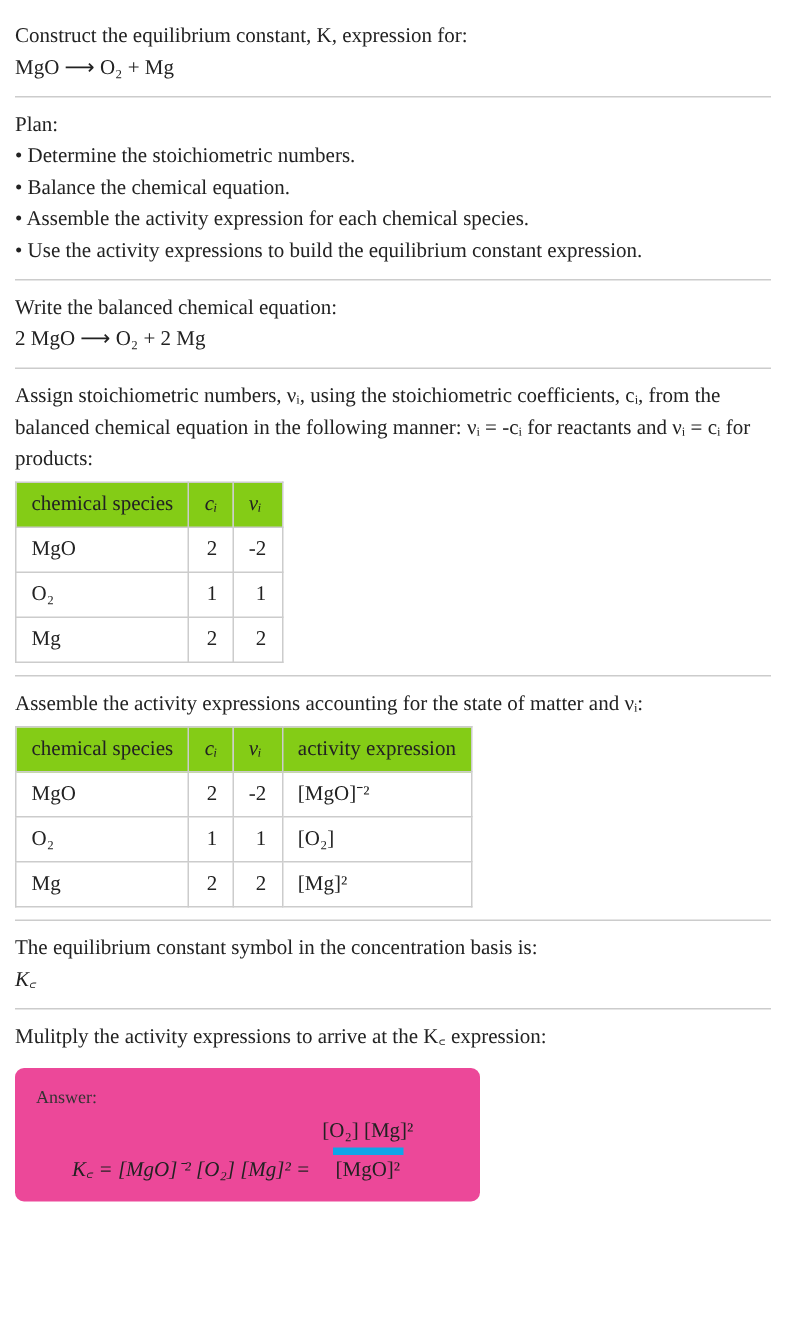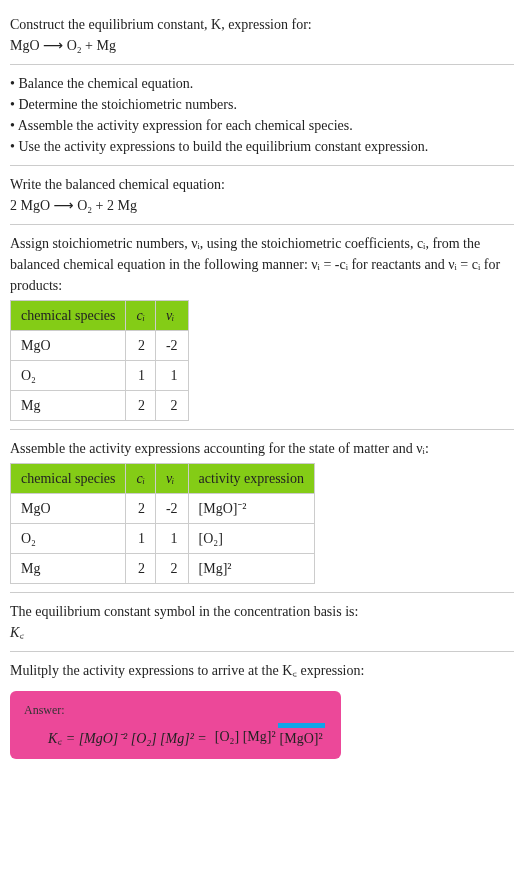--- a/index.html
+++ b/index.html
@@ -60,21 +60,21 @@
       margin-bottom: 4px;
     }
     .kc-line {
       display: flex;
       align-items: flex-end;
       gap: 4px;
       padding-left: 24px;
     }
     .frac {
       display: inline-flex;
-      flex-direction: row;
+      flex-direction: column;
       align-items: center;
       vertical-align: middle;
       margin: 0 2px;
     }
     .frac .num {
       padding: 0 2px;
     }
     .frac .den {
       border-top: 5px solid #0ea5e9;
       padding: 0 2px;
@@ -86,22 +86,23 @@
 
 
 <div class="section">
   <div>Construct the equilibrium constant, K, expression for:</div>
   <div class="eq">MgO ⟶ O₂ + Mg</div>
 </div>
 
 <hr class="hr">
 
 <div class="section">
+  <div>Plan:</div>
+  <div>• Determine the stoichiometric numbers.</div>
   <div>• Balance the chemical equation.</div>
-  <div>• Determine the stoichiometric numbers.</div>
   <div>• Assemble the activity expression for each chemical species.</div>
   <div>• Use the activity expressions to build the equilibrium constant expression.</div>
 </div>
 
 <hr class="hr">
 
 <div class="section">
   <div>Write the balanced chemical equation:</div>
   <div class="eq">2 MgO ⟶ O₂ + 2 Mg</div>
 </div>

